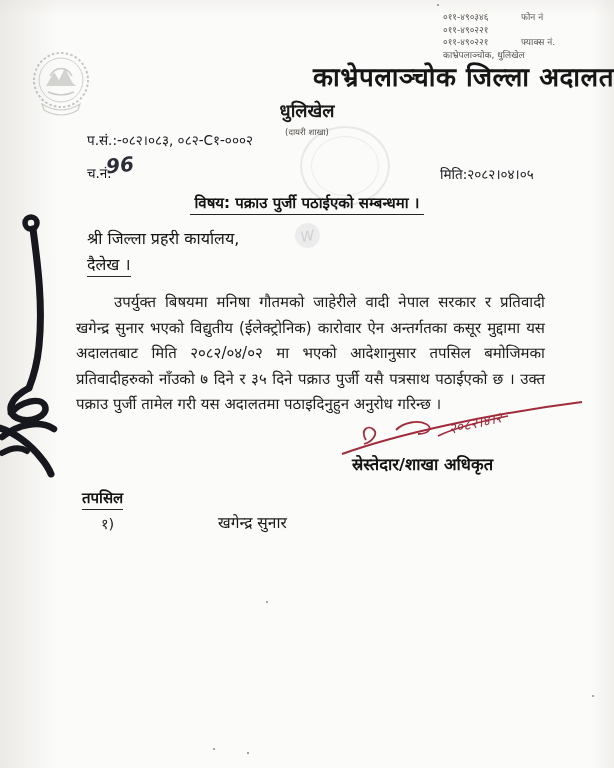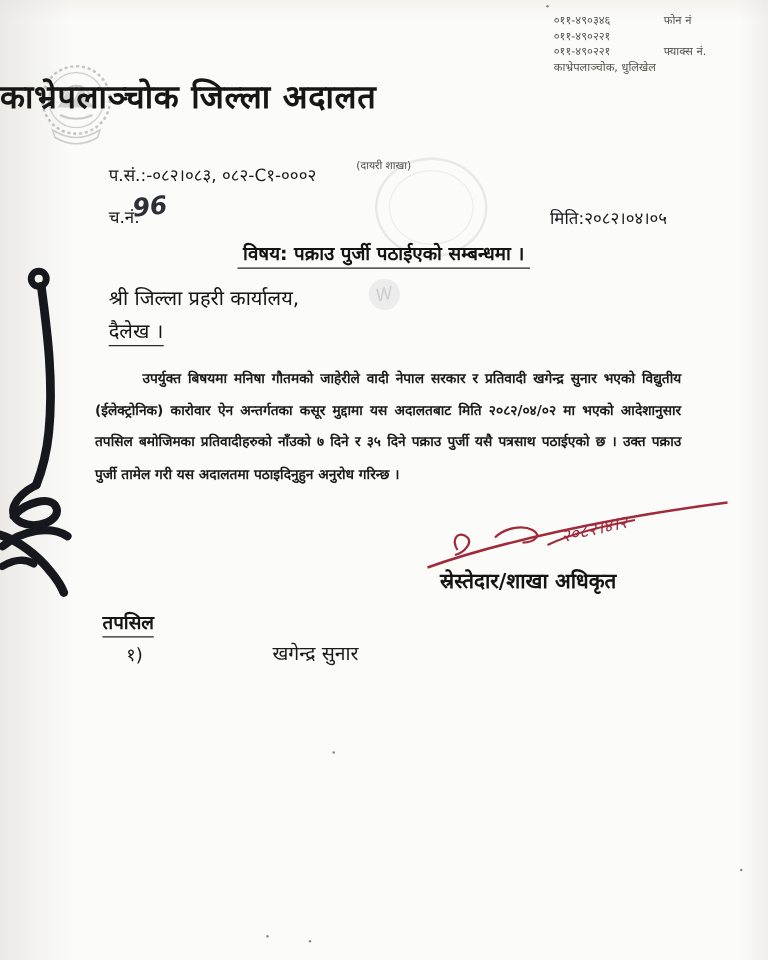--- a/index.html
+++ b/index.html
@@ -13,28 +13,28 @@
     background:
       linear-gradient(90deg, rgba(222,220,215,.55) 0px, rgba(255,255,255,0) 58px),
       linear-gradient(270deg, rgba(226,224,220,.45) 0px, rgba(255,255,255,0) 22px),
       linear-gradient(180deg, rgba(228,226,222,.35) 0px, rgba(255,255,255,0) 16px),
       #fbfbf9;
   }
   .abs{position:absolute;}
 
   
   .contact{left:443px;top:11px;width:152px;font-size:9px;line-height:12.5px;color:#55534e;}
-  .contact .row{display:flex;justify-content:flex-start;gap:10px;white-space:nowrap;}
+  .contact .row{display:flex;justify-content:flex-start;white-space:nowrap;}
   .contact .num{min-width:78px;}
 
   
   .seal{left:28px;top:46px;width:66px;height:76px;opacity:.55;}
 
   
-  .court-name{left:0;right:0;top:58px;text-align:left;font-size:26px;font-weight:bold;color:#161616;letter-spacing:.5px;}
+  .court-name{left:0;right:0;top:58px;text-align:right;font-size:26px;font-weight:bold;color:#161616;letter-spacing:.5px;}
   .place{left:0;right:0;top:98px;text-align:center;font-size:18px;font-weight:bold;color:#1a1a1a;}
   .branch{left:0;right:0;top:126px;text-align:center;font-size:8.5px;color:#4c4a46;}
 
   
   .refno{left:87px;top:131px;font-size:13.5px;color:#17171c;}
   .chalani{left:87px;top:164px;font-size:13.5px;color:#17171c;}
   .chalani-hand{left:106px;top:153px;font-size:20px;font-style:italic;font-weight:bold;color:#2e2e38;transform:rotate(-6deg);}
   .miti{left:440px;top:165px;width:148px;text-align:left;font-size:13.5px;color:#17171c;}
 
   
@@ -49,22 +49,22 @@
   .addr1{left:87px;top:227px;font-size:16px;color:#141414;}
   .addr2{left:87px;top:253px;font-size:16px;color:#141414;}
   .addr2 span{display:inline-block;border-bottom:1.5px solid #2a2a2e;padding-bottom:1px;}
 
   
   .wmark{left:295px;top:223px;width:25px;height:25px;border-radius:50%;
          background:rgba(210,210,212,.35);color:#cfcfd2;font-size:14px;font-style:italic;
          display:flex;align-items:center;justify-content:center;transform:rotate(-12deg);}
 
   
-  .body-par{left:76px;top:290px;width:469px;font-size:11px;line-height:25.5px;
-            text-align:justify;text-indent:38px;color:#1a1a1a;font-weight:bold;}
+  .body-par{left:76px;top:290px;width:469px;font-size:15px;line-height:25.5px;
+            text-align:justify;text-indent:38px;color:#1a1a1a;}
 
   
   .sig{left:338px;top:396px;width:254px;height:62px;}
   .designation{left:352px;top:452px;width:234px;text-align:left;font-size:16.5px;font-weight:bold;color:#141414;}
 
   
   .tapsil-h{left:82px;top:487px;font-size:15px;font-weight:bold;color:#151515;}
   .tapsil-h span{display:inline-block;border-bottom:1.6px solid #26262a;padding-bottom:2px;}
   .tapsil-sn{left:101px;top:513px;font-size:14.5px;color:#1a1a1a;}
   .tapsil-name{left:218px;top:511px;font-size:15.5px;color:#1a1a1a;text-align:center;}
@@ -101,20 +101,21 @@
   <svg class="abs seal" viewBox="0 0 66 76">
     <circle cx="33" cy="34" r="27" fill="none" stroke="#9a9a98" stroke-width="2" stroke-dasharray="2.5 2.2"></circle>
     <circle cx="33" cy="34" r="22" fill="none" stroke="#aaaaa8" stroke-width="1"></circle>
     <path d="M18,40 L26,26 L31,34 L37,22 L44,36 L48,40 Z" fill="#b3b3b0"></path>
     <path d="M22,30 C27,20 39,20 44,30" fill="none" stroke="#a5a5a2" stroke-width="1.6"></path>
     <path d="M20,46 Q33,52 46,46" fill="none" stroke="#a5a5a2" stroke-width="1.6"></path>
     <path d="M14,58 Q33,70 52,58 L50,64 Q33,74 16,64 Z" fill="none" stroke="#a8a8a5" stroke-width="1.2"></path>
   </svg>
 
   <div class="abs court-name">काभ्रेपलाञ्चोक जिल्ला अदालत</div>
+  <div class="abs place">धुलिखेल</div>
   <div class="abs branch">(दायरी शाखा)</div>
 
   <div class="abs refno">प.सं.:-०८२।०८३, ०८२-C१-०००२</div>
   <div class="abs chalani">च.नं.</div>
   <div class="abs chalani-hand">96</div>
   <div class="abs miti">मिति:२०८२।०४।०५</div>
 
   <div class="abs stamp-faint"></div>
 
   <div class="abs subject">

